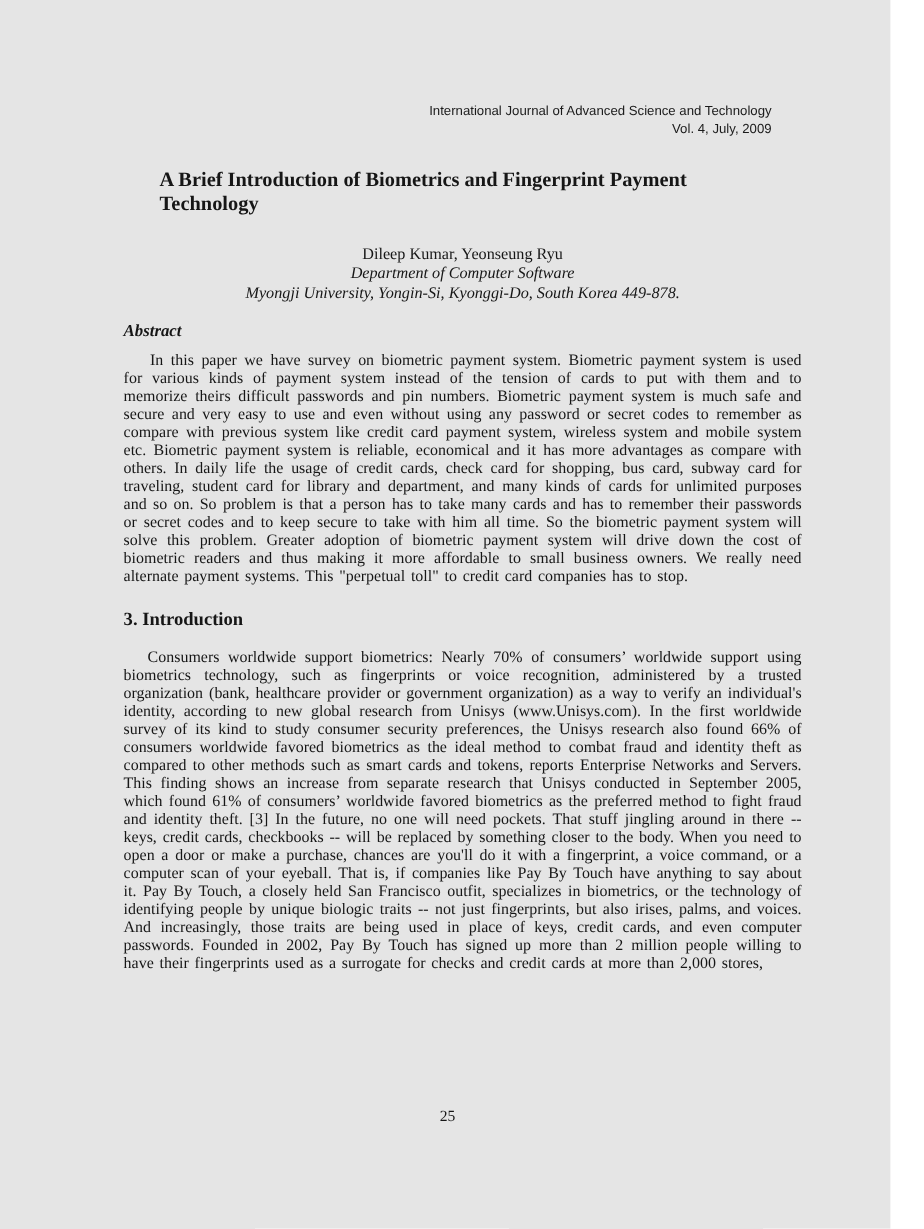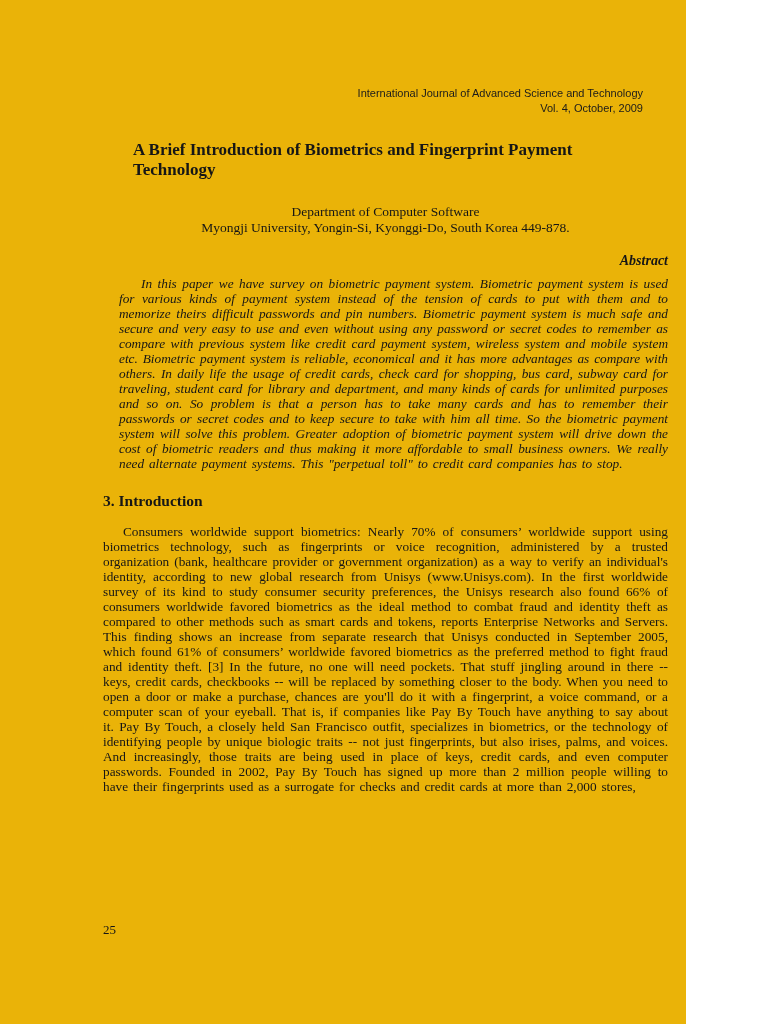--- a/index.html
+++ b/index.html
@@ -2,23 +2,23 @@
 <html><head>
 <meta charset="utf-8">
 <style>
   html, body {
     margin: 0;
     padding: 0;
     background: #ffffff;
   }
   .page {
     position: relative;
-    width: 686px;
+    width: 742px;
     height: 1024px;
-    background: #eab308;
+    background: #e5e5e5;
     overflow: hidden;
     font-family: "Liberation Serif", serif;
     color: #161616;
   }
   .content {
     position: absolute;
     left: 103px;
     top: 0;
     width: 565px;
   }
@@ -37,31 +37,30 @@
     line-height: 19.5px;
     font-weight: bold;
     padding: 0 30px;
   }
   .authors {
     margin-top: 25px;
     text-align: center;
     font-size: 13.5px;
     line-height: 16px;
   }
-  .authors .it { }
+  .authors .it { font-style: italic; }
   .abstract-heading {
     margin-top: 17px;
-    text-align: right;
+    text-align: left;
     font-size: 14px;
     font-weight: bold;
     font-style: italic;
   }
   .abstract-text {
-    margin: 7px 0 0 16px;
-    font-style: italic;
+    margin: 7px 0 0 0;
     font-size: 13.3px;
     line-height: 15px;
     text-align: justify;
     text-indent: 22px;
     word-spacing: 1.5px;
   }
   .section-heading {
     margin: 21px 0 0 0;
     font-size: 15.5px;
     font-weight: bold;
@@ -74,38 +73,39 @@
     text-indent: 20px;
     word-spacing: 1.5px;
   }
   .page-number {
     position: absolute;
     top: 922px;
     right: 0;
     width: 100%;
     padding-right: 25px;
     box-sizing: border-box;
-    text-align: left;
+    text-align: center;
     font-size: 13px;
   }
 </style>
 </head>
 <body>
 
 <div class="page">
   <div class="content">
 
     <div class="journal-header">
       <div>International Journal of Advanced Science and Technology</div>
-      <div>Vol. 4, October, 2009</div>
+      <div>Vol. 4, July, 2009</div>
     </div>
 
     <h1 class="paper-title">A Brief Introduction of Biometrics and Fingerprint Payment Technology</h1>
 
     <div class="authors">
+      <div>Dileep Kumar, Yeonseung Ryu</div>
       <div class="it">Department of Computer Software</div>
       <div class="it">Myongji University, Yongin-Si, Kyonggi-Do, South Korea 449-878.</div>
     </div>
 
     <div class="abstract-heading">Abstract</div>
 
     <p class="abstract-text">In this paper we have survey on biometric payment system. Biometric payment system is used for various kinds of payment system instead of the tension of cards to put with them and to memorize theirs difficult passwords and pin numbers. Biometric payment system is much safe and secure and very easy to use and even without using any password or secret codes to remember as compare with previous system like credit card payment system, wireless system and mobile system etc. Biometric payment system is reliable, economical and it has more advantages as compare with others. In daily life the usage of credit cards, check card for shopping, bus card, subway card for traveling, student card for library and department, and many kinds of cards for unlimited purposes and so on.  So problem is that a person has to take many cards and has to remember their passwords or secret codes and to keep secure to take with him all time. So the biometric payment system will solve this problem. Greater adoption of biometric payment system will drive down the cost of biometric readers and thus making it more affordable to small business owners. We really need alternate payment systems. This "perpetual toll" to credit card companies has to stop.</p>
 
     <h2 class="section-heading">3. Introduction</h2>
 

